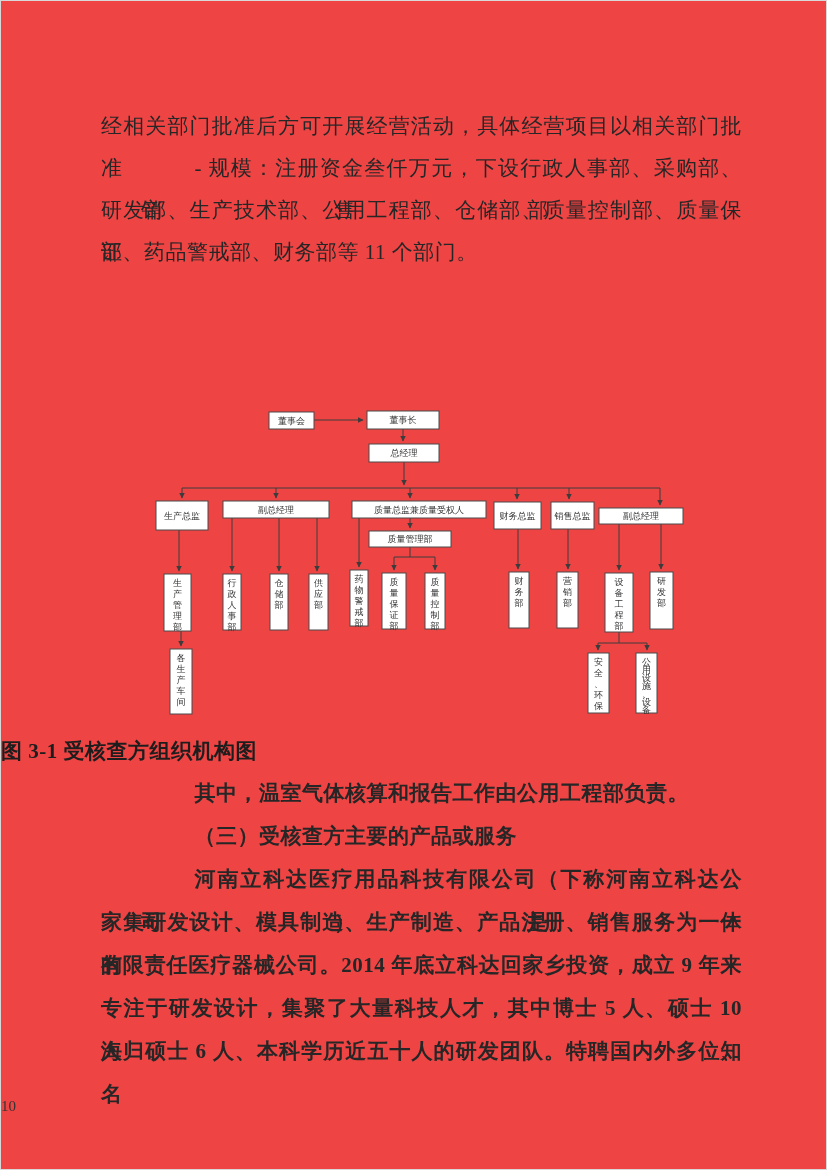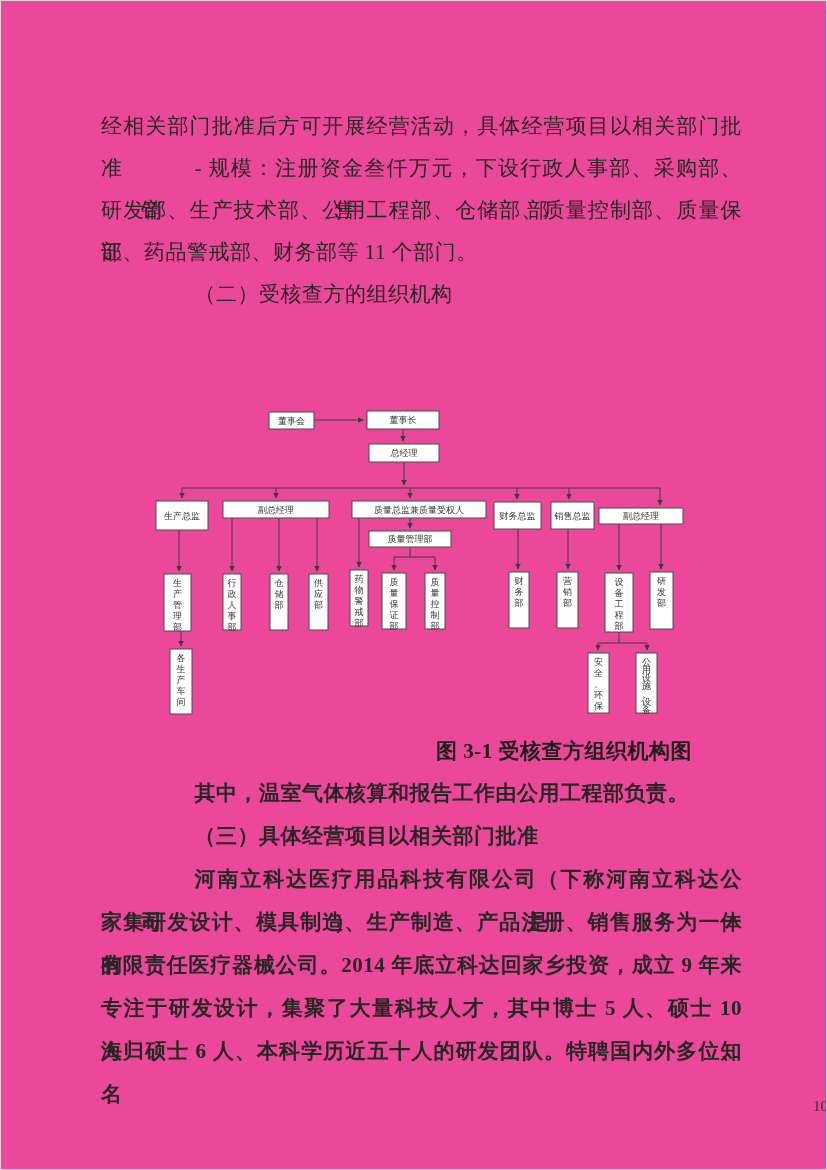--- a/index.html
+++ b/index.html
@@ -1,66 +1,65 @@
 <!DOCTYPE html>
 <html><head>
 <meta charset="utf-8">
 <style>
   html,body{margin:0;padding:0;background:#e9e9e9;}
   .page{
     position:relative;
     width:827px;height:1170px;
     margin:0 auto;
-    background:#ec4899;
+    background:#ef4444;
     border:1px solid #d8d8d8;
     box-sizing:border-box;
     font-family:"Liberation Serif",serif;
     color:#262626;
     overflow:hidden;
   }
   .textblock{position:absolute;left:100px;width:641px;}
   .tline{
     height:42px;line-height:42px;
     font-size:21px;
     white-space:nowrap;
     letter-spacing:0.5px;
   }
   .tb-bottom .tline{height:43px;line-height:43px;}
   .tline.j{white-space:normal;text-align:justify;text-align-last:justify;}
   .tline.i{text-indent:2.55em;margin-left:40px;}
   .caption{
     position:absolute;left:0;top:729px;width:691px;height:42px;
-    line-height:42px;text-align:right;
+    line-height:42px;text-align:left;
     font-size:21px;font-weight:bold;color:#1d1d1d;
     letter-spacing:0.5px;
   }
   .pagenum{
     position:absolute;left:0;top:1093px;width:827px;height:24px;
-    line-height:24px;text-align:right;font-size:15px;color:#333;
+    line-height:24px;text-align:left;font-size:15px;color:#333;
   }
   #org-chart-svg{position:absolute;left:0;top:400px;}
   .edge{fill:none;stroke:#3c3c3c;stroke-width:1;}
   .node-box{fill:#ffffff;stroke:#4a4a4a;stroke-width:1;}
   .node-label{
     font-family:"Liberation Serif",serif;
     font-size:9px;fill:#333;
     text-anchor:middle;
   }
 </style>
 </head>
 <body>
 
 <div class="page">
 
   <div class="textblock tb-top" style="top:104px;">
     <div class="tline j">经相关部门批准后方可开展经营活动，具体经营项目以相关部门批准</div>
     <div class="tline j i">- 规模：注册资金叁仟万元，下设行政人事部、采购部、销售部、</div>
     <div class="tline j">研发部、生产技术部、公用工程部、仓储部、质量控制部、质量保证</div>
     <div class="tline">部、药品警戒部、财务部等 11 个部门。</div>
-    <div class="tline i">（二）受核查方的组织机构</div>
   </div>
 
   <svg id="org-chart-svg" width="827" height="330" viewBox="0 0 827 330">
     <defs>
       <marker id="arw" markerWidth="7" markerHeight="7" refX="5.5" refY="3" orient="auto" markerUnits="userSpaceOnUse">
         <path d="M0,0 L6,3 L0,6 Z" fill="#3c3c3c"></path>
       </marker>
     </defs>
     <g id="org-edges">
         <polyline points="313,19 362,19" class="edge" marker-end="url(#arw)"></polyline>
@@ -142,21 +141,21 @@
         <text class="node-label"><tspan x="597.5" y="264.0">安</tspan><tspan x="597.5" y="275.0">全</tspan><tspan x="597.5" y="286.0">、</tspan><tspan x="597.5" y="297.0">环</tspan><tspan x="597.5" y="308.0">保</tspan></text>
         <rect x="635" y="252" width="21" height="60" class="node-box"></rect>
         <text class="node-label"><tspan x="645.5" y="264.0">公</tspan><tspan x="645.5" y="272.0">用</tspan><tspan x="645.5" y="280.0">设</tspan><tspan x="645.5" y="288.0">施</tspan><tspan x="645.5" y="296.0">、</tspan><tspan x="645.5" y="304.0">设</tspan><tspan x="645.5" y="312.0">备</tspan></text>
       </g>
   </svg>
 
   <div class="caption">图 3-1 受核查方组织机构图</div>
 
   <div class="textblock tb-bottom" style="top:771px;font-weight:bold;">
     <div class="tline i">其中，温室气体核算和报告工作由公用工程部负责。</div>
-    <div class="tline i">（三）具体经营项目以相关部门批准</div>
+    <div class="tline i">（三）受核查方主要的产品或服务</div>
     <div class="tline j i">河南立科达医疗用品科技有限公司（下称河南立科达公司）是一</div>
     <div class="tline j">家集研发设计、模具制造、生产制造、产品注册、销售服务为一体的</div>
     <div class="tline j">有限责任医疗器械公司。2014 年底立科达回家乡投资，成立 9 年来</div>
     <div class="tline j">专注于研发设计，集聚了大量科技人才，其中博士 5 人、硕士 10 人、</div>
     <div class="tline j">海归硕士 6 人、本科学历近五十人的研发团队。特聘国内外多位知名</div>
   </div>
 
   <div class="pagenum">10</div>
 
 </div>

